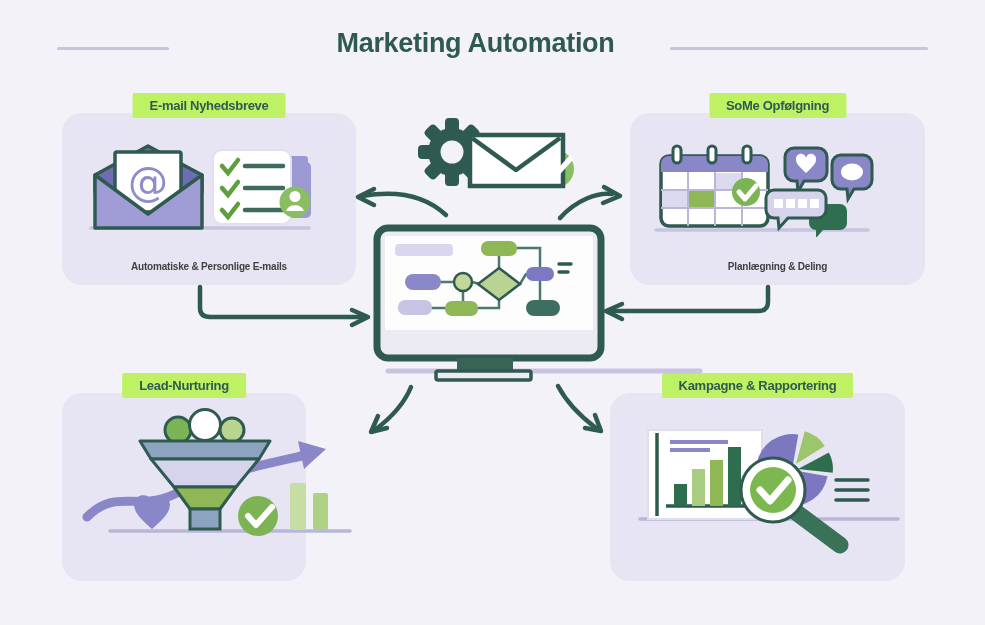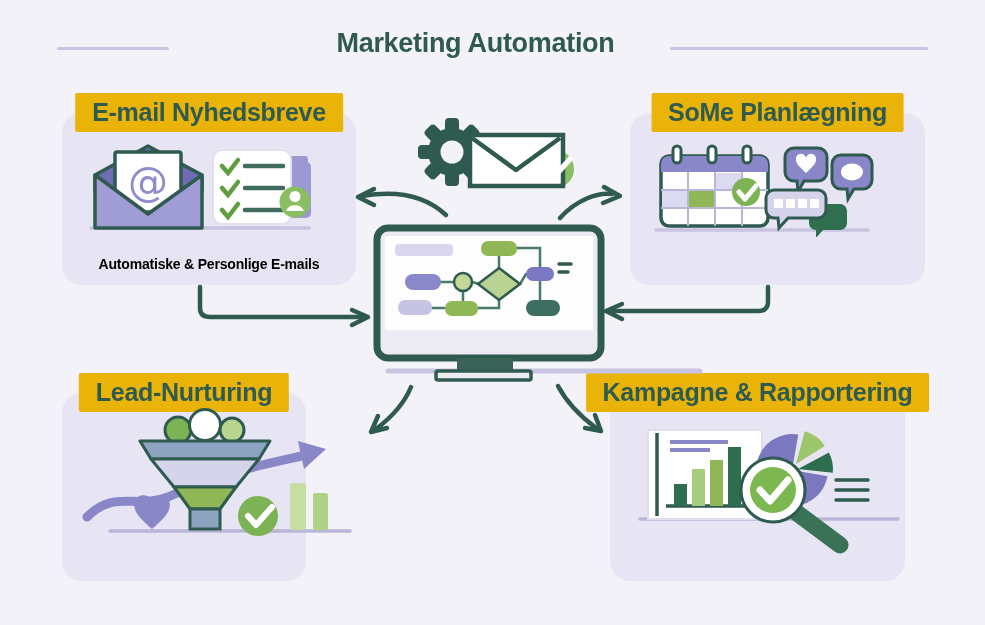--- a/index.html
+++ b/index.html
@@ -5,24 +5,24 @@
   html,body{margin:0;padding:0;background:#f4f2f9;}
   .canvas{position:relative;width:985px;height:625px;background:#f4f2f9;overflow:hidden;
           font-family:"Liberation Sans",sans-serif;}
   .title{position:absolute;top:28px;left:0;width:951px;text-align:center;
          font-size:27px;font-weight:bold;color:#2e5a50;letter-spacing:-0.3px;}
   .title-rule{position:absolute;top:47px;height:3px;background:#c7c3e0;border-radius:2px;}
   .rule-left{left:57px;width:112px;}
   .rule-right{left:670px;width:258px;}
   .panel{position:absolute;background:#e7e4f3;border-radius:20px;}
   .panel-label{position:absolute;top:-20px;left:50%;transform:translateX(-50%);
-               background:#eab308;padding:5px 17px;font-size:25px;font-weight:bold;
+               background:#bef264;padding:5px 17px;font-size:13px;font-weight:bold;
                color:#2e5a50;white-space:nowrap;letter-spacing:-0.3px;border-radius:2px;}
   .caption{position:absolute;bottom:13px;left:0;width:100%;text-align:center;
-           color:#000000;font-size:14px;font-weight:600;letter-spacing:-0.2px;}
+           color:#404040;font-size:10px;font-weight:600;letter-spacing:-0.2px;}
   .abs{position:absolute;}
   svg{display:block;}
   .z1{z-index:1}.z2{z-index:2}
 </style>
 </head>
 <body>
 
 <div class="canvas">
 
   <div class="title">Marketing Automation</div>
@@ -154,21 +154,21 @@
       <g>
         <circle cx="210" cy="62" r="15.5" fill="#8bbd63"></circle>
         <circle cx="210" cy="56.5" r="5.5" fill="#ffffff"></circle>
         <path d="M201,71 a9.5,8.5 0 0 1 18,0 Z" fill="#ffffff"></path>
       </g>
     </svg>
     <div class="caption">Automatiske &amp; Personlige E-mails</div>
   </div>
 
   <div class="panel" style="left:630px;top:113px;width:295px;height:172px;">
-    <div class="panel-label">SoMe Planlægning</div>
+    <div class="panel-label">SoMe Opfølgning</div>
     <svg class="abs" style="left:23px;top:29px" width="250" height="95" viewBox="0 0 250 95">
       <line x1="3" y1="88" x2="215" y2="88" stroke="#c7c3e0" stroke-width="3.5" stroke-linecap="round"></line>
       <g>
         <rect x="8" y="14" width="107" height="70" rx="8" fill="#ffffff" stroke="#2f5a50" stroke-width="3.5"></rect>
         <path d="M8,30 V22 a8,8 0 0 1 8,-8 h91 a8,8 0 0 1 8,8 v8 Z" fill="#8a87c8"></path>
         <g stroke="#b9b6d8" stroke-width="2">
           <line x1="35" y1="30" x2="35" y2="84"></line>
           <line x1="62" y1="30" x2="62" y2="84"></line>
           <line x1="89" y1="30" x2="89" y2="84"></line>
           <line x1="8" y1="48" x2="115" y2="48"></line>
@@ -197,20 +197,21 @@
       <g>
         <path d="M121,48 h44 a8,8 0 0 1 8,8 v12 a8,8 0 0 1 -8,8 h-30 l-9,10 l-1,-10 h-4 a8,8 0 0 1 -8,-8 v-12 a8,8 0 0 1 8,-8 Z" fill="#d6d3ec" stroke="#2f5a50" stroke-width="3"></path>
         <g fill="#ffffff">
           <rect x="121" y="57" width="9" height="9"></rect>
           <rect x="133" y="57" width="9" height="9"></rect>
           <rect x="145" y="57" width="9" height="9"></rect>
           <rect x="157" y="57" width="9" height="9"></rect>
         </g>
       </g>
     </svg>
+    <div class="caption">Planlægning &amp; Deling</div>
   </div>
 
   <div class="panel" style="left:62px;top:393px;width:244px;height:188px;">
     <div class="panel-label">Lead-Nurturing</div>
     <svg class="abs" style="left:0px;top:12px" width="300" height="135" viewBox="0 0 300 135">
       <g>
         <path d="M25,112 C55,82 75,108 115,88 C150,70 200,60 244,50" fill="none" stroke="#8a87c8" stroke-width="9" stroke-linecap="round"></path>
         <polygon points="236,36 264,44 242,64" fill="#8a87c8"></polygon>
       </g>
       <line x1="48" y1="126" x2="288" y2="126" stroke="#b9b6d8" stroke-width="3.5" stroke-linecap="round"></line>

